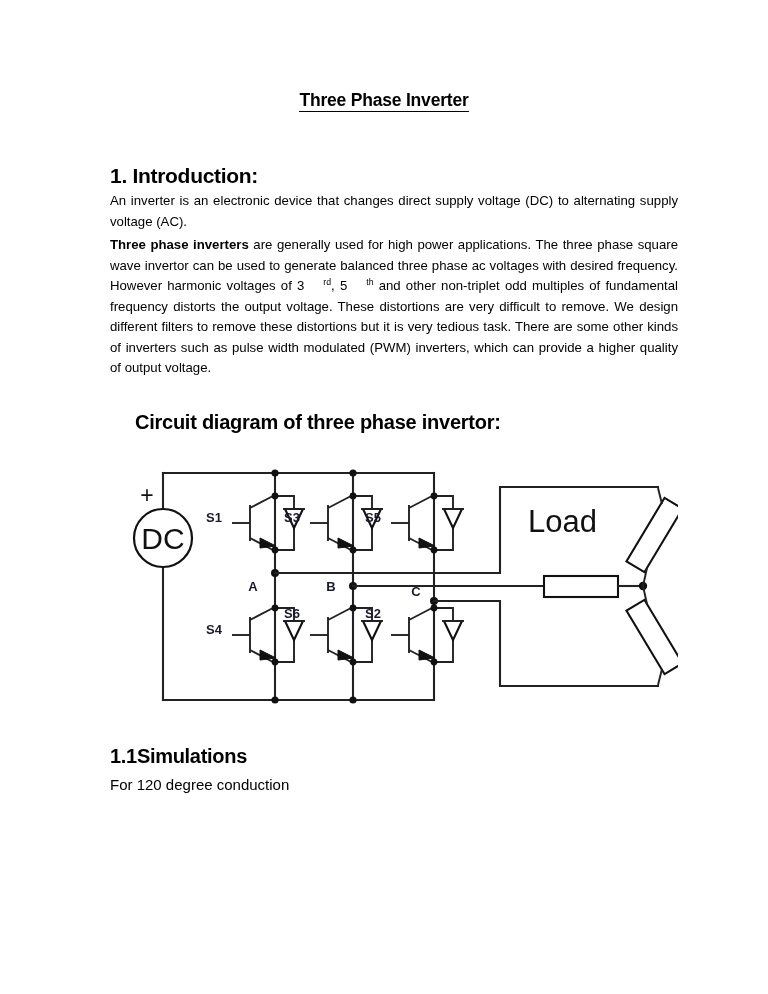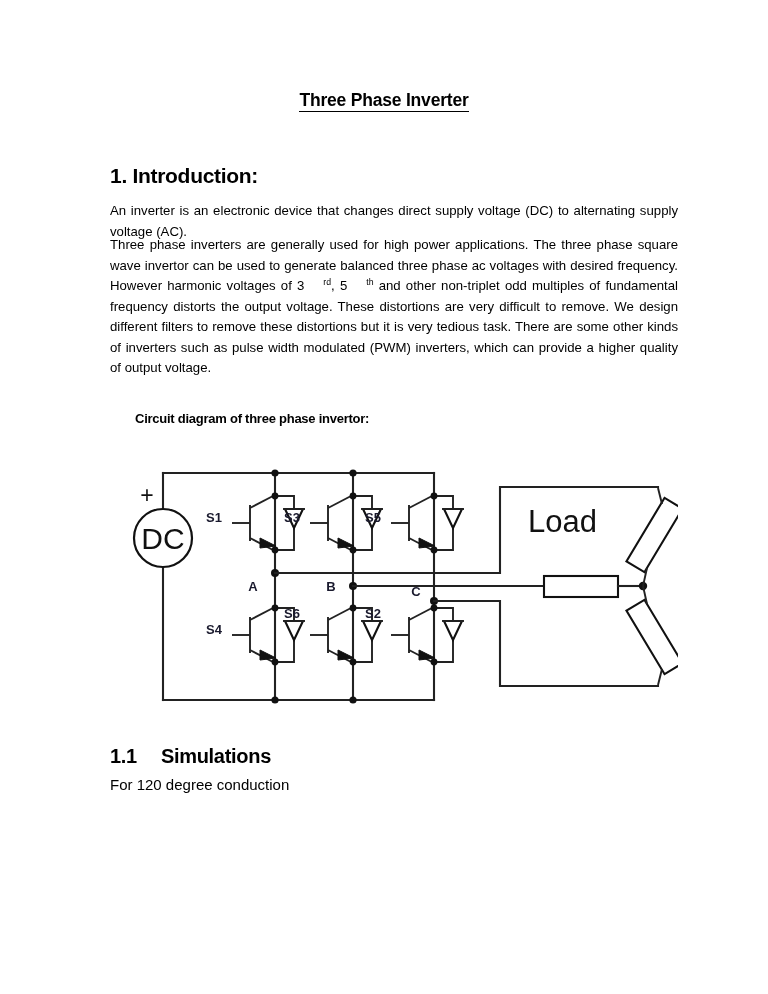--- a/index.html
+++ b/index.html
@@ -50,52 +50,52 @@
   #intro-heading { top: 131px; }
 
   .h2 {
     position: absolute;
     left: 110px;
     font-size: 20px;
     font-weight: bold;
     letter-spacing: -0.3px;
   }
   #simulations-heading { top: 745px; }
-  #simulations-heading .num { margin-right: 24px; }
+  #simulations-heading .num { margin-right: 0; }
 
   .h-sub {
     position: absolute;
     left: 110px;
     font-size: 15px;
     letter-spacing: 0px;
   }
   #simulations-note { top: 776px; }
 
   .h-diagram {
     position: absolute;
     left: 135px;
     top: 411px;
-    font-size: 13px;
+    font-size: 20px;
     font-weight: bold;
     letter-spacing: -0.25px;
   }
 
   
   .para {
     position: absolute;
     left: 110px;
     width: 568px;
     font-size: 13.2px;
     line-height: 20.5px;
     text-align: justify;
     text-justify: inter-word;
   }
-  #para-1 { top: 188px; }
+  #para-1 { top: 178px; }
   #para-2 { top: 222px; }
-  .para b { font-weight: normal; }
+  .para b { font-weight: bold; }
   .para sup {
     font-size: 0.66em;
     vertical-align: super;
     line-height: 0;
     padding-left: 19px;
   }
 
   
   .figure {
     position: absolute;

